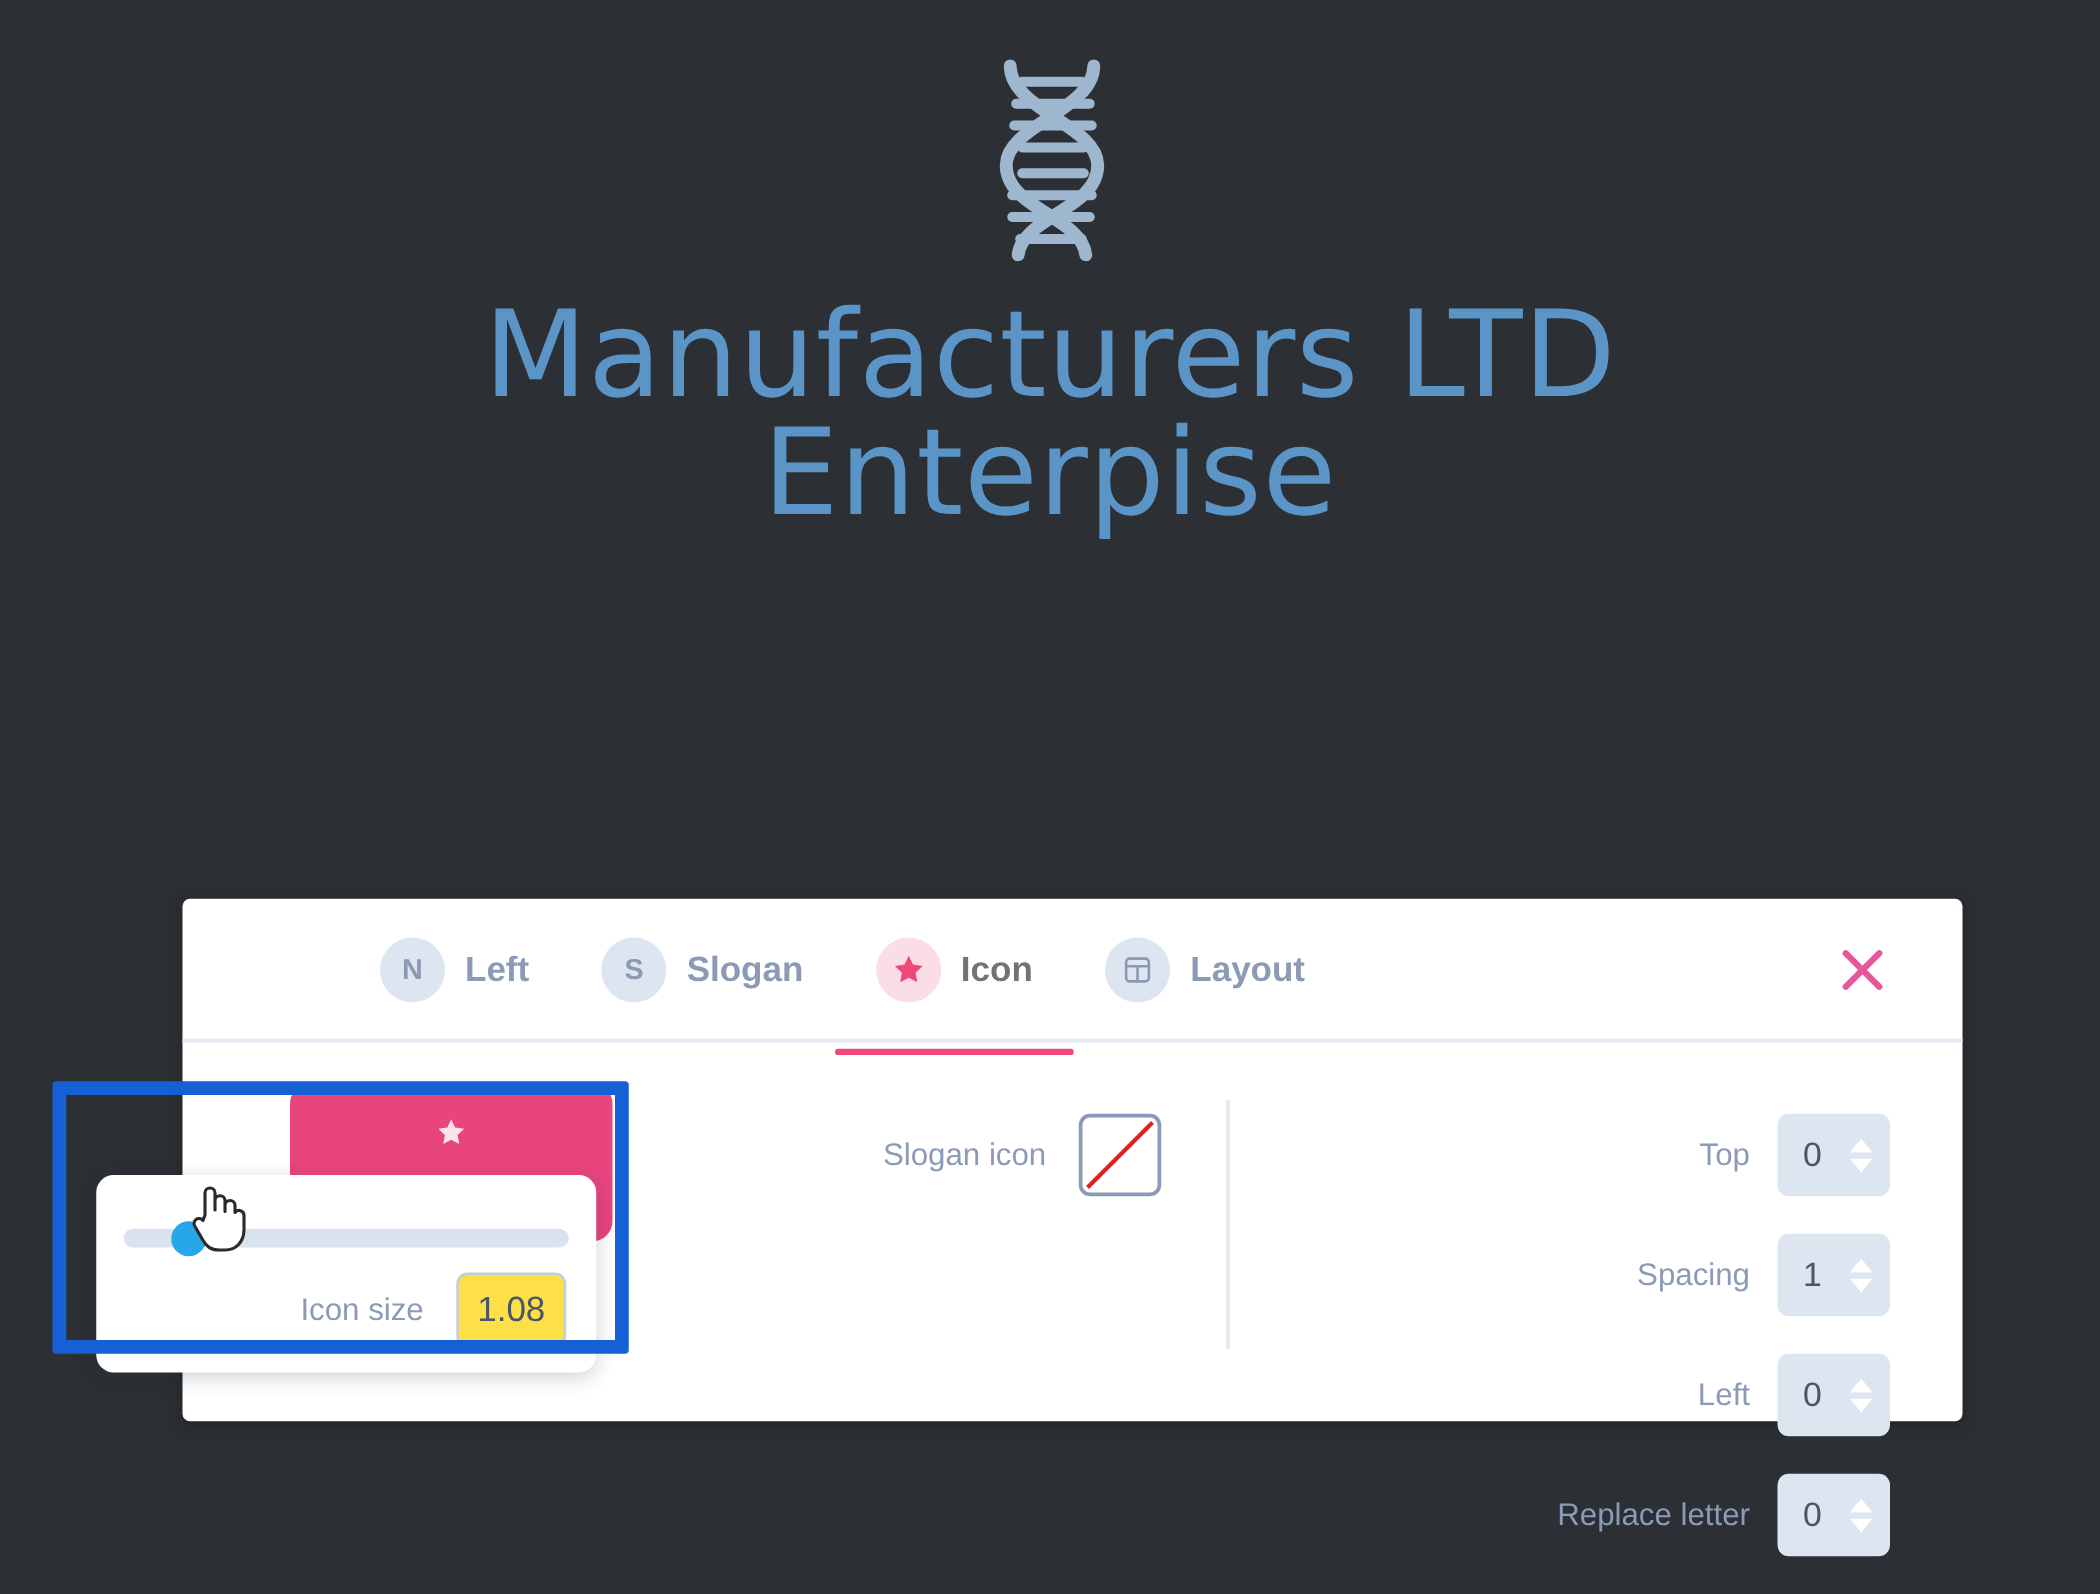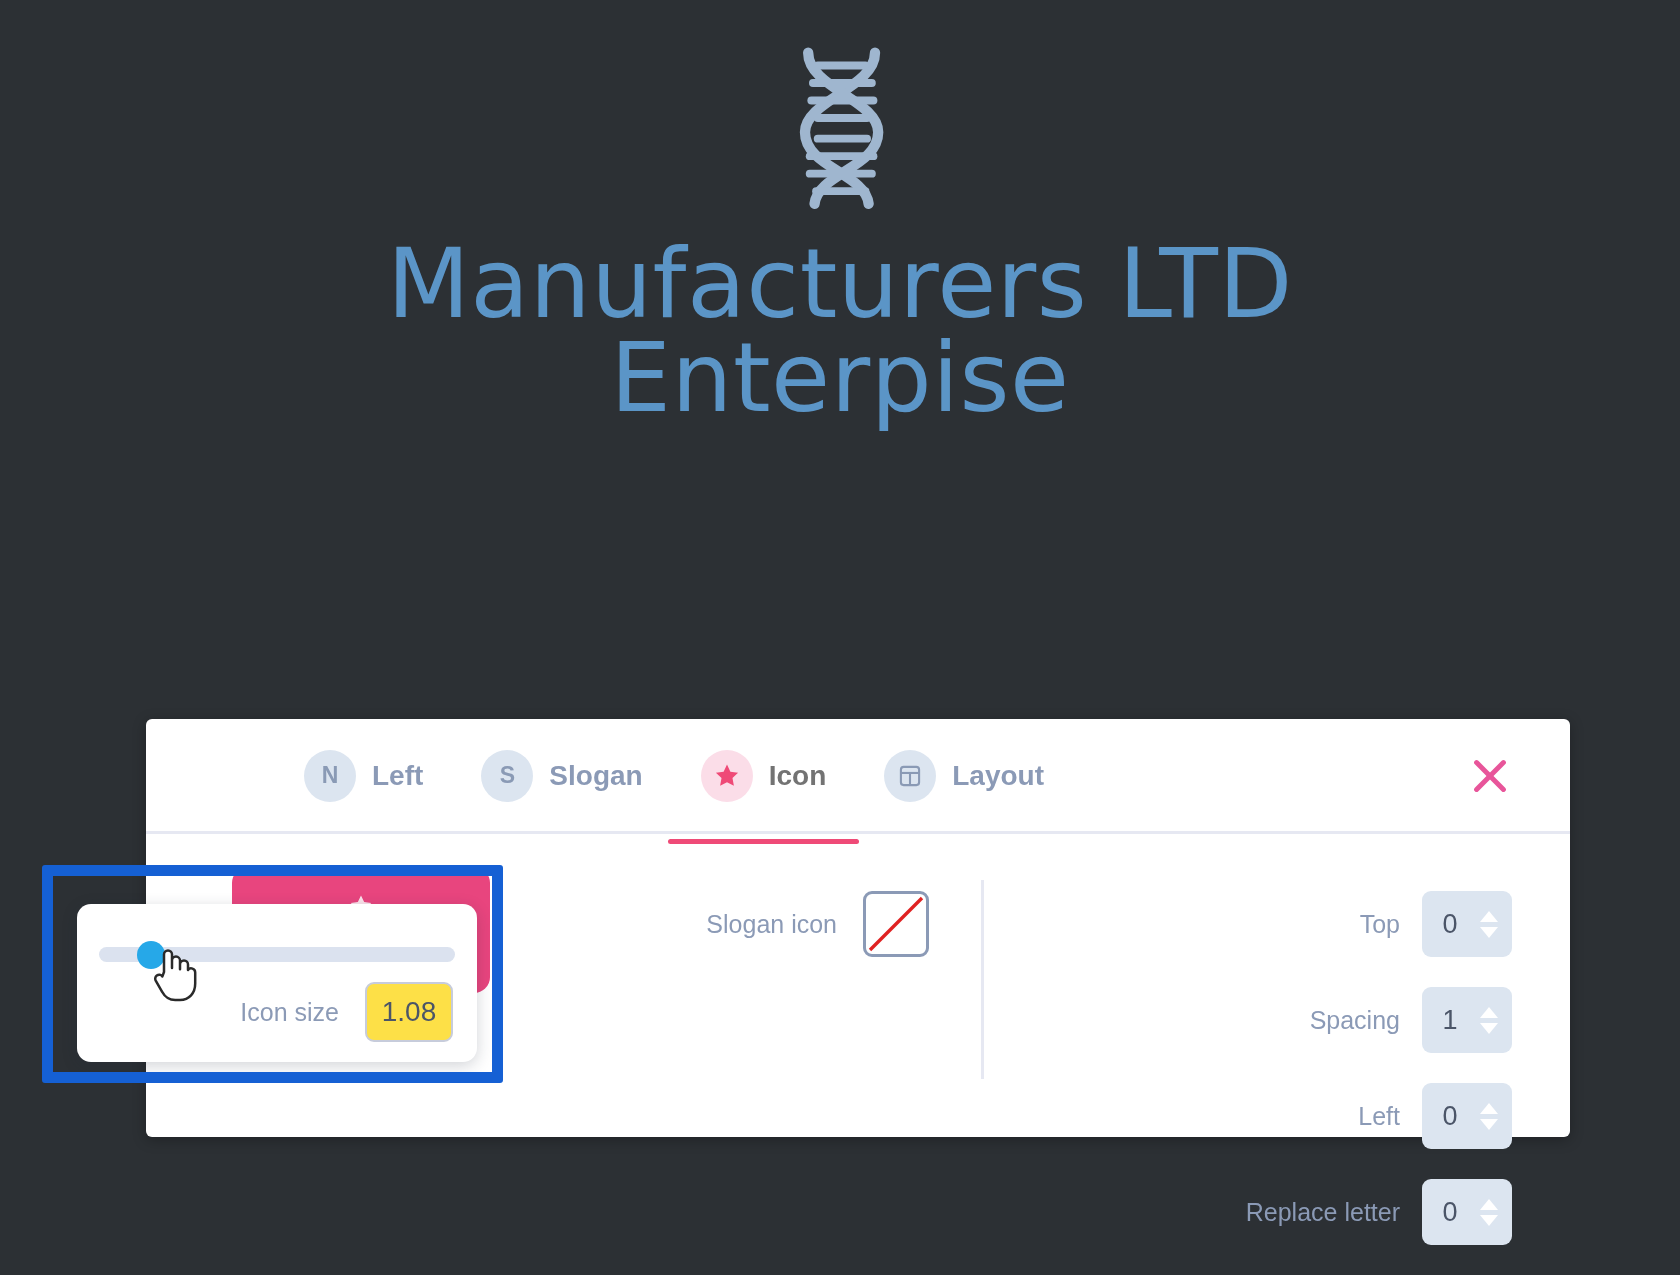--- a/index.html
+++ b/index.html
@@ -301,21 +301,21 @@
     width: 0; height: 0;
     border-left: 9px solid transparent;
     border-right: 9px solid transparent;
     border-top: 11px solid #ffffff;
   }
 
   
   #slider-popup {
     position: absolute;
     left: 77px;
-    top: 904px;
+    top: 940px;
     width: 400px;
     height: 158px;
     background: #ffffff;
     border-radius: 14px;
     box-shadow: 0 4px 16px rgba(30,40,60,0.20);
     z-index: 40;
   }
   #slider-track {
     position: absolute;
     left: 22px;

